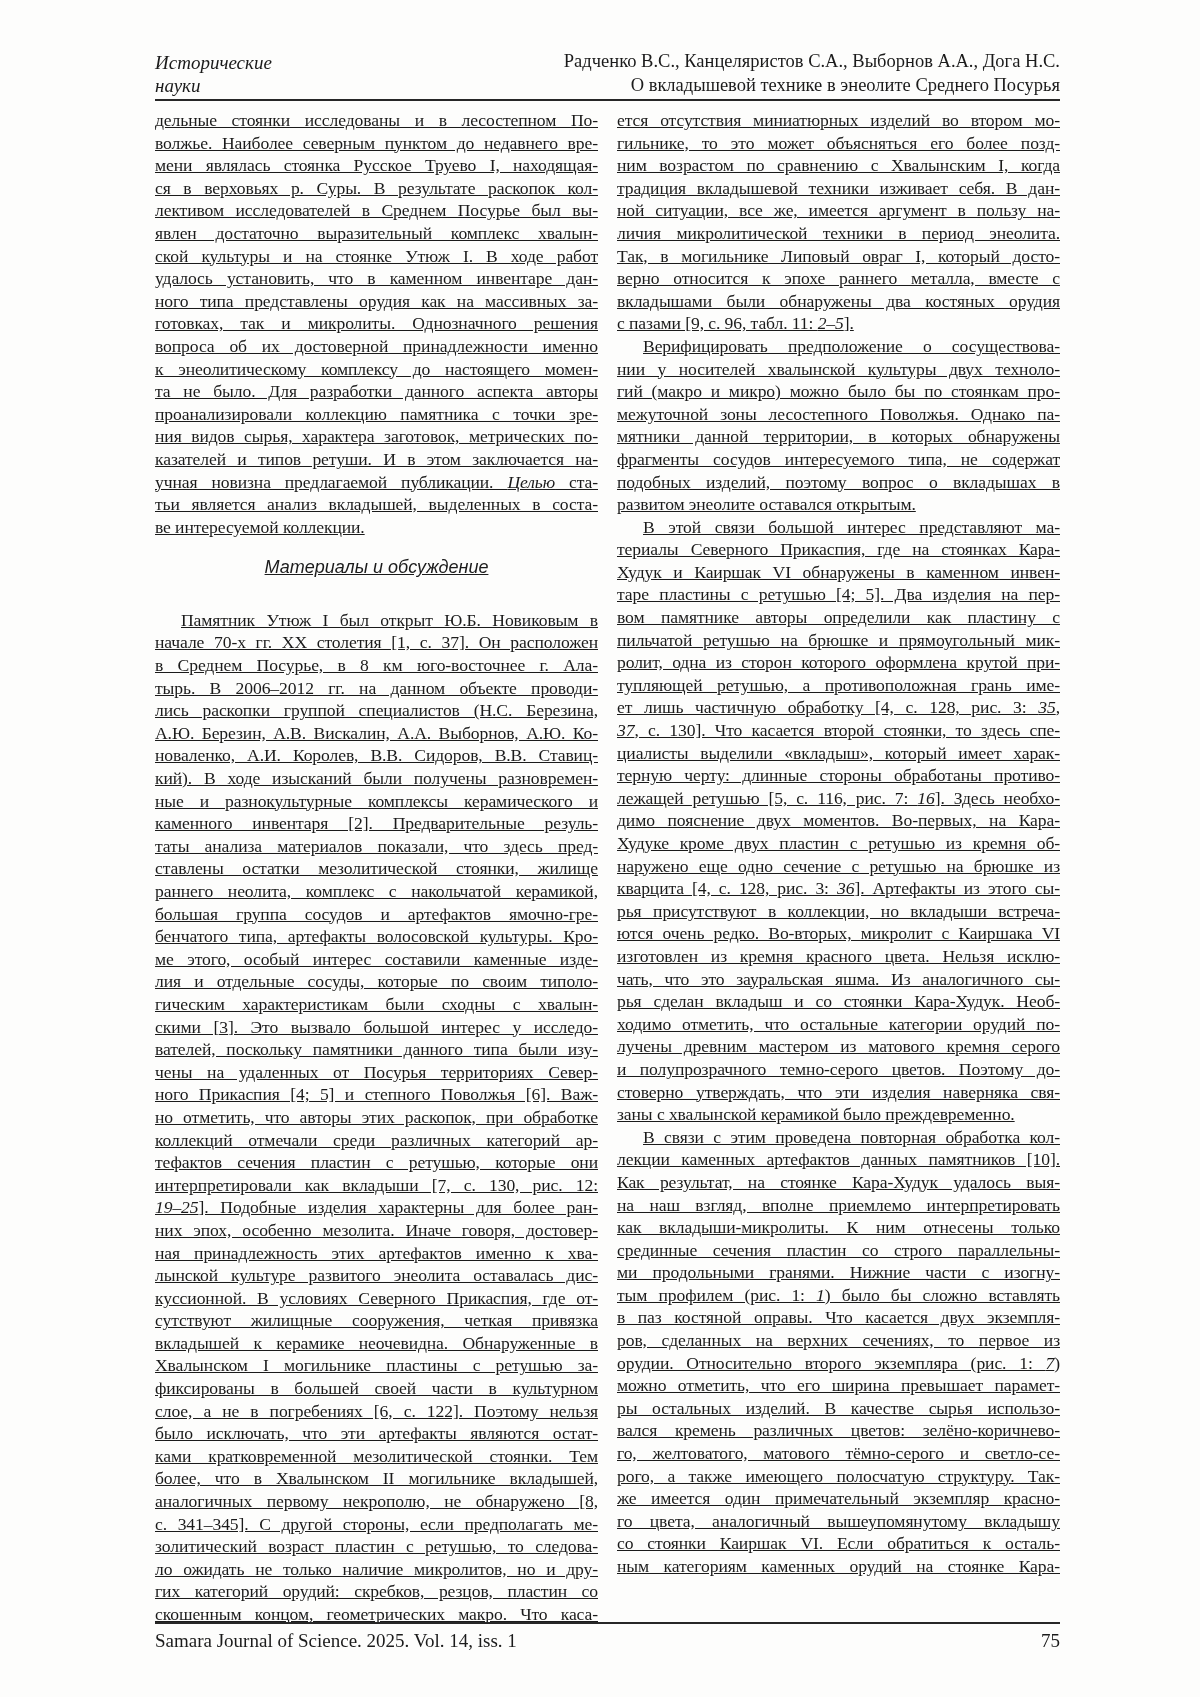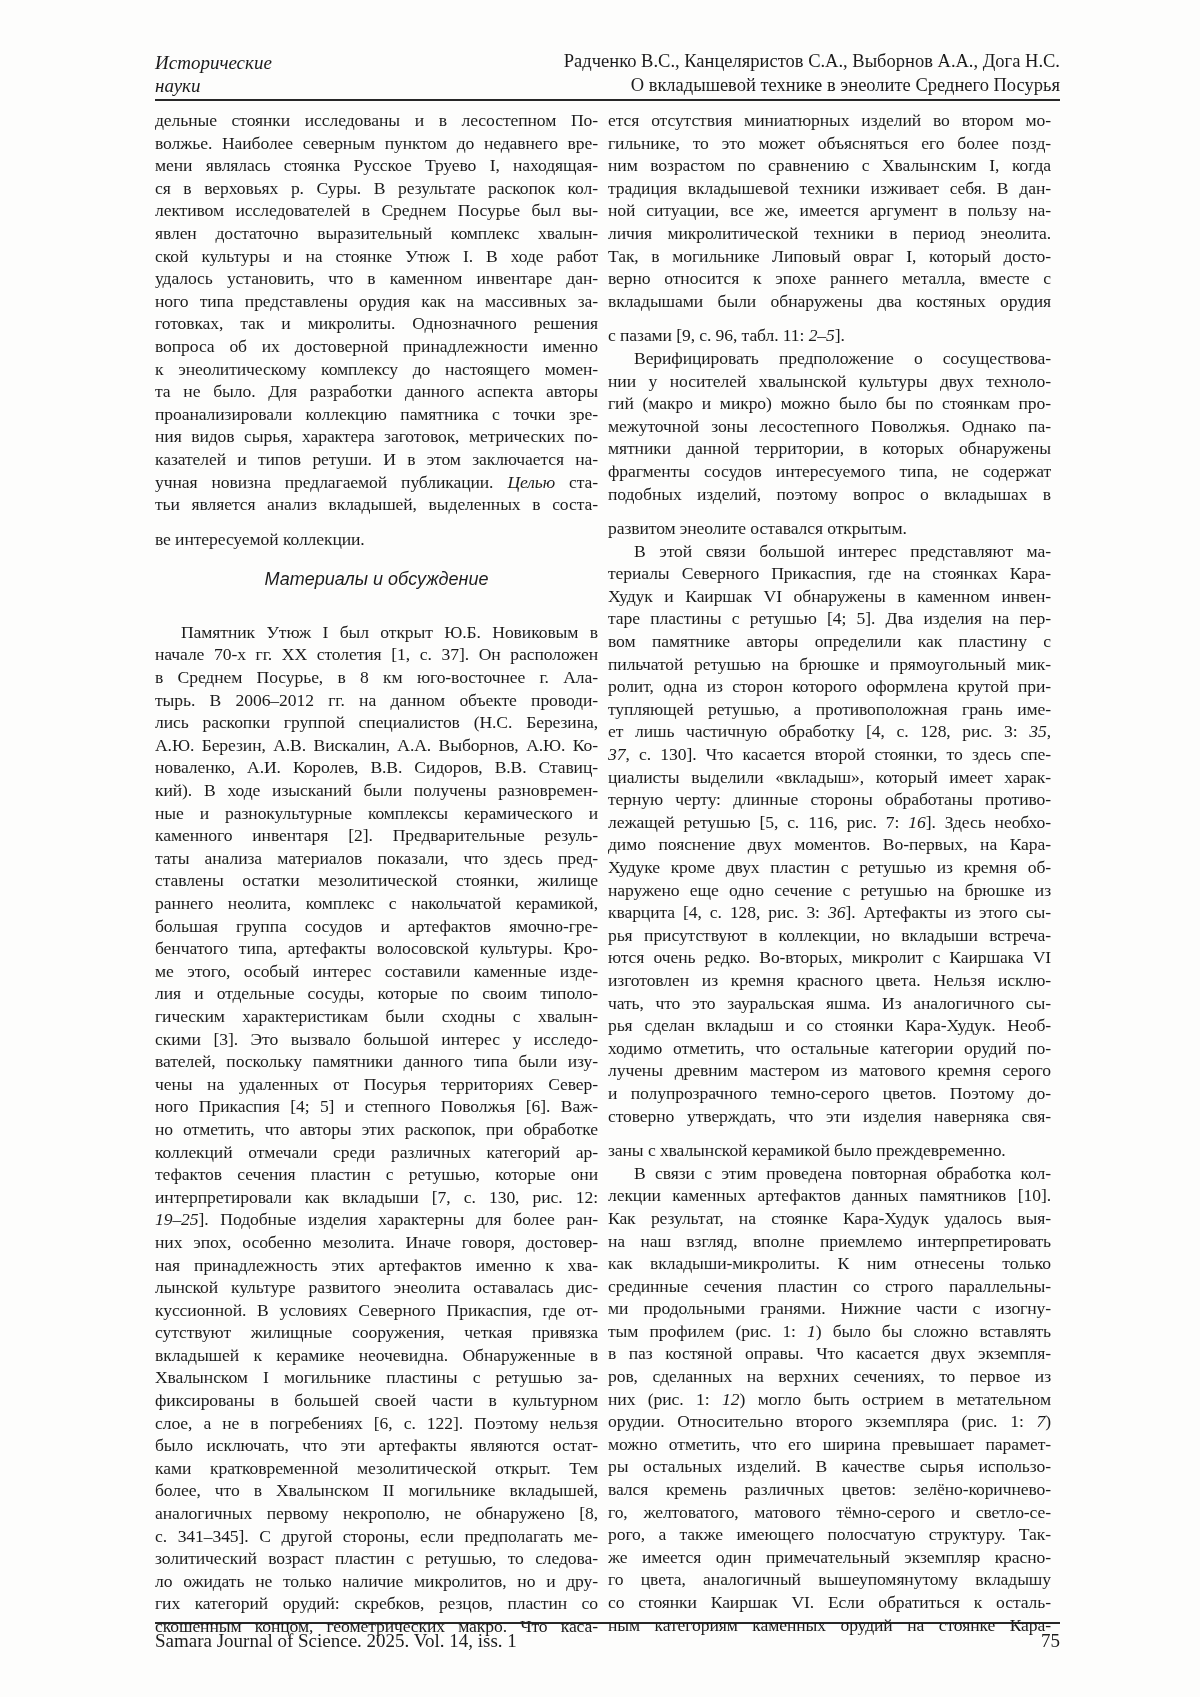--- a/index.html
+++ b/index.html
@@ -7,28 +7,28 @@
     position:relative;width:1200px;height:1697px;background:#fdfdfc;
     color:#1b1b1b;font-family:"Liberation Serif","DejaVu Serif",serif;
     overflow:hidden;
   }
   .header{position:absolute;left:155px;top:50px;width:905px;display:flex;justify-content:space-between;align-items:center;}
   .section-label{font-style:italic;font-size:19px;line-height:23px;white-space:nowrap;}
   .header-meta{text-align:right;font-size:18.5px;line-height:23.5px;white-space:nowrap;font-family:Liberation Serif, serif;}
   .rule{position:absolute;left:155px;width:905px;height:2px;background:#272727;}
   .rule.top{top:99px;}
   .rule.bottom{top:1622px;}
-  .columns{position:absolute;left:155px;top:109px;width:905px;display:flex;gap:10px;}
+  .columns{position:absolute;left:155px;top:109px;width:905px;display:flex;gap:19px;text-decoration:underline;}
   .col{width:443px;}
   .line{
     height:22.6px;line-height:22.6px;font-size:17.6px;
     text-align:justify;text-align-last:justify;overflow:hidden;
     letter-spacing:-0.1px;
   }
-  .line.endline{text-align-last:left;margin-top:12px;}
+  .line.endline{text-align-last:left;}
   .line.indent{text-indent:26px;}
   .subheading{
     height:22.6px;line-height:22.6px;margin:18px 0 30px 0;text-align:center;
     font-family:"Liberation Sans","DejaVu Sans",sans-serif;font-style:italic;font-size:18px;
   }
   .footer{position:absolute;left:155px;top:1629px;width:905px;display:flex;justify-content:space-between;font-size:19px;line-height:23px;gap:44px;}
 </style>
 </head>
 <body>
 
@@ -99,21 +99,21 @@
         <div class="line">них эпох, особенно мезолита. Иначе говоря, достовер-</div>
         <div class="line">ная принадлежность этих артефактов именно к хва-</div>
         <div class="line">лынской культуре развитого энеолита оставалась дис-</div>
         <div class="line">куссионной. В условиях Северного Прикаспия, где от-</div>
         <div class="line">сутствуют жилищные сооружения, четкая привязка</div>
         <div class="line">вкладышей к керамике неочевидна. Обнаруженные в</div>
         <div class="line">Хвалынском I могильнике пластины с ретушью за-</div>
         <div class="line">фиксированы в большей своей части в культурном</div>
         <div class="line">слое, а не в погребениях [6, с. 122]. Поэтому нельзя</div>
         <div class="line">было исключать, что эти артефакты являются остат-</div>
-        <div class="line">ками кратковременной мезолитической открыт. Тем</div>
+        <div class="line">ками кратковременной мезолитической стоянки. Тем</div>
         <div class="line">более, что в Хвалынском II могильнике вкладышей,</div>
         <div class="line">аналогичных первому некрополю, не обнаружено [8,</div>
         <div class="line">с. 341–345]. С другой стороны, если предполагать ме-</div>
         <div class="line">золитический возраст пластин с ретушью, то следова-</div>
         <div class="line">ло ожидать не только наличие микролитов, но и дру-</div>
         <div class="line">гих категорий орудий: скребков, резцов, пластин со</div>
         <div class="line">скошенным концом, геометрических макро. Что каса-</div>
       </section>
     <section class="col">
         <div class="line">ется отсутствия миниатюрных изделий во втором мо-</div>
@@ -164,21 +164,20 @@
         <div class="line indent">В связи с этим проведена повторная обработка кол-</div>
         <div class="line">лекции каменных артефактов данных памятников [10].</div>
         <div class="line">Как результат, на стоянке Кара-Худук удалось выя-</div>
         <div class="line">на наш взгляд, вполне приемлемо интерпретировать</div>
         <div class="line">как вкладыши-микролиты. К ним отнесены только</div>
         <div class="line">срединные сечения пластин со строго параллельны-</div>
         <div class="line">ми продольными гранями. Нижние части с изогну-</div>
         <div class="line">тым профилем (рис. 1: <i>1</i>) было бы сложно вставлять</div>
         <div class="line">в паз костяной оправы. Что касается двух экземпля-</div>
         <div class="line">ров, сделанных на верхних сечениях, то первое из</div>
-        <div class="line">них (рис. 1: <i>12</i>) могло быть острием в метательном</div>
         <div class="line">орудии. Относительно второго экземпляра (рис. 1: <i>7</i>)</div>
         <div class="line">можно отметить, что его ширина превышает парамет-</div>
         <div class="line">ры остальных изделий. В качестве сырья использо-</div>
         <div class="line">вался кремень различных цветов: зелёно-коричнево-</div>
         <div class="line">го, желтоватого, матового тёмно-серого и светло-се-</div>
         <div class="line">рого, а также имеющего полосчатую структуру. Так-</div>
         <div class="line">же имеется один примечательный экземпляр красно-</div>
         <div class="line">го цвета, аналогичный вышеупомянутому вкладышу</div>
         <div class="line">со стоянки Каиршак VI. Если обратиться к осталь-</div>
         <div class="line">ным категориям каменных орудий на стоянке Кара-</div>

